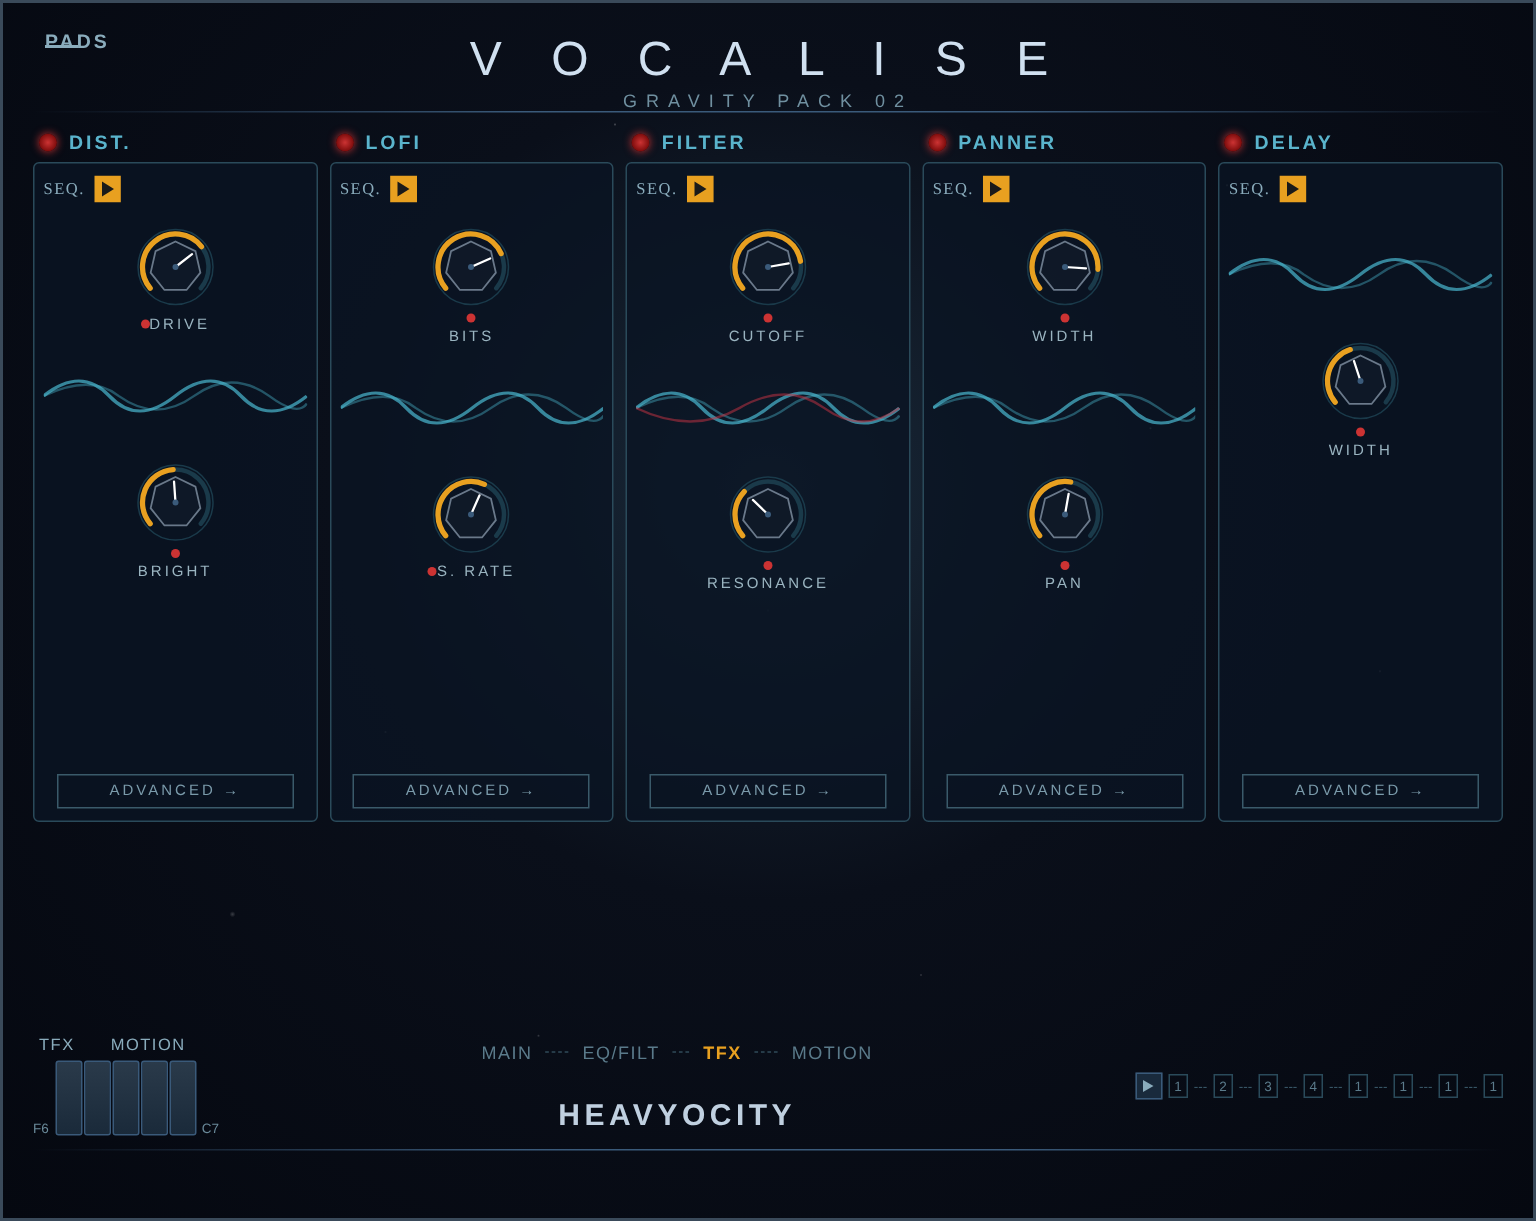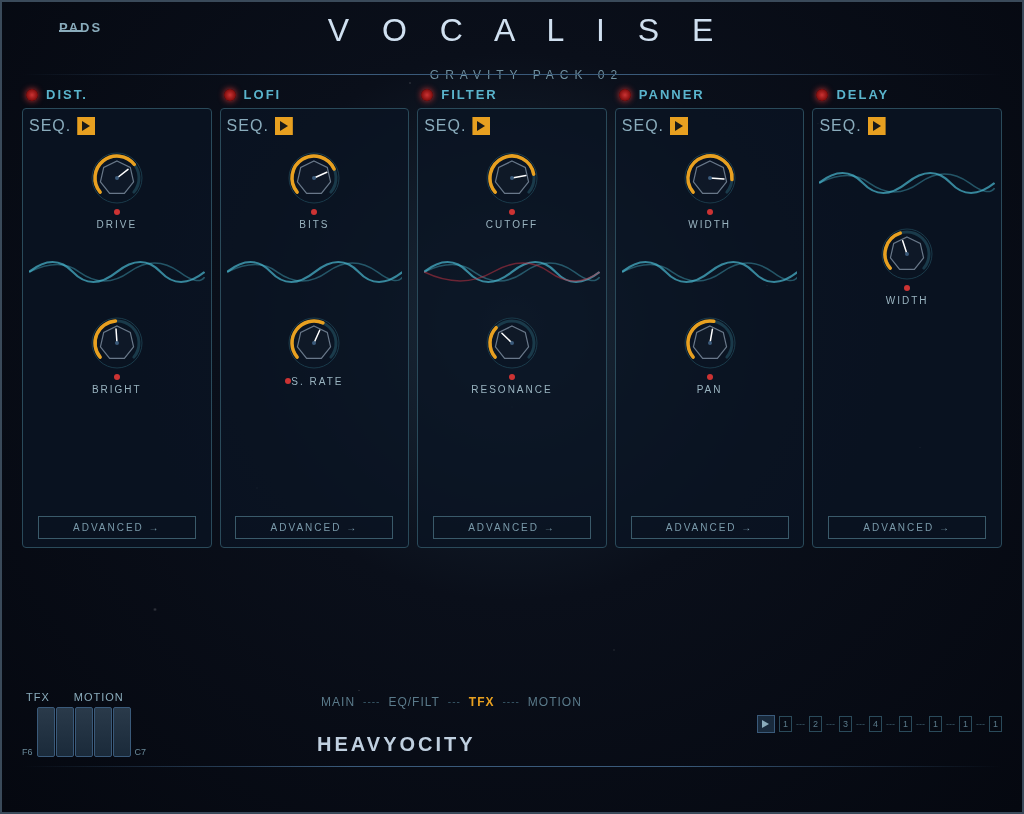--- a/index.html
+++ b/index.html
@@ -36,23 +36,22 @@
       pointer-events: none;
     }
     
     .header {
       position: absolute;
       top: 0; left: 0; right: 0;
       height: 80px;
       display: flex;
       flex-direction: column;
       align-items: center;
-      justify-content: space-between;
+      justify-content: center;
       padding-top: 10px;
-      margin-left: 29px;
     }
     .title-main {
       font-size: 32px;
       font-weight: 300;
       letter-spacing: 12px;
       color: #d0e0f0;
       text-transform: uppercase;
     }
     .title-sub {
       font-size: 12px;
@@ -140,22 +139,23 @@
     
     .seq-row {
       display: flex;
       align-items: center;
       gap: 6px;
       margin-bottom: 10px;
       width: 100%;
     }
     .seq-label {
       color: #8aacbc;
-      font-size: 16px;
+      font-size: 11px;
       letter-spacing: 1px;
+      font-family: Liberation Serif, serif;
     }
     .seq-btn {
       width: 18px;
       height: 18px;
       background: #e8a020;
       border: none;
       cursor: pointer;
       display: flex;
       align-items: center;
       justify-content: center;
@@ -335,21 +335,21 @@
     </div>
   <div class="knob-container">
     <div class="knob"><svg viewBox="0 0 58 58" xmlns="http://www.w3.org/2000/svg">
     <circle cx="29" cy="29" r="25" fill="rgba(10,20,35,0.6)" stroke="#1a3a4a" stroke-width="1"></circle>
     <path d="M 12.147022251382484 43.141327413103866 A 22 22 0 1 1 45.85297774861752 43.141327413103866" fill="none" stroke="#1a3a4a" stroke-width="3" stroke-linecap="round"></path>
     <path d="M 12.147022251382484 43.141327413103866 A 22 22 0 1 1 46.33623657934788 15.455447542835518" fill="none" stroke="#e8a020" stroke-width="3.5" stroke-linecap="round"></path>
     <polygon points="29,12 42.29113520195651,18.40067336840153 45.573774507091,32.78285587725735 36.37602356499849,44.316470754341125 21.623976435001513,44.316470754341125 12.426225492908998,32.78285587725735 15.708864798043491,18.400673368401534 " fill="rgba(15,25,40,0.9)" stroke="rgba(200,220,240,0.5)" stroke-width="1.2"></polygon>
     <line x1="29" y1="29" x2="40.03215055049411" y2="20.380739345440784" stroke="white" stroke-width="1.5" stroke-linecap="round"></line>
     <circle cx="29" cy="29" r="2" fill="#3a5a7a"></circle>
   </svg></div>
-    <div style="display:flex;flex-direction:column;align-items:center;justify-content:flex-end;">
+    <div style="display:flex;flex-direction:row;align-items:center;justify-content:flex-end;">
       <div class="knob-dot"></div>
       <span class="knob-label">DRIVE</span>
     </div>
   </div>
           <div class="waveform"><svg viewBox="0 0 140 60" xmlns="http://www.w3.org/2000/svg" preserveAspectRatio="none">
               <path d="M 0 30 Q 20 10 35 30 Q 50 50 70 30 Q 90 10 105 30 Q 120 50 140 30" fill="none" stroke="#4ab8d0" stroke-width="2" opacity="0.7"></path>
               <path d="M 0 30 Q 25 15 40 30 Q 60 48 80 30 Q 100 12 120 30 Q 135 44 140 35" fill="none" stroke="#4ab8d0" stroke-width="1.5" opacity="0.4"></path>
             </svg></div>
           <div class="knob-container">
     <div class="knob"><svg viewBox="0 0 58 58" xmlns="http://www.w3.org/2000/svg">
@@ -566,21 +566,21 @@
           <div style="width:18px;height:50px;background:linear-gradient(to bottom,#2a3a4a,#1a2a3a);border:1px solid #3a5a7a;border-radius:2px;"></div>
           <div style="width:18px;height:50px;background:linear-gradient(to bottom,#2a3a4a,#1a2a3a);border:1px solid #3a5a7a;border-radius:2px;"></div>
           <div style="width:18px;height:50px;background:linear-gradient(to bottom,#2a3a4a,#1a2a3a);border:1px solid #3a5a7a;border-radius:2px;"></div>
           <div style="width:18px;height:50px;background:linear-gradient(to bottom,#2a3a4a,#1a2a3a);border:1px solid #3a5a7a;border-radius:2px;"></div>
           <div style="width:18px;height:50px;background:linear-gradient(to bottom,#2a3a4a,#1a2a3a);border:1px solid #3a5a7a;border-radius:2px;"></div>
         </div>
         <span style="color:#6a8a9a;font-size:9px;margin-left:2px;align-self:flex-end;">C7</span>
       </div>
     </div>
 
-    <div style="display:flex;flex-direction:column;align-items:flex-start;gap:22px;">
+    <div style="display:flex;flex-direction:column;align-items:center;gap:22px;">
       <div class="nav-tabs">
         <span class="nav-tab">MAIN</span>
         <span class="nav-separator">----</span>
         <span class="nav-tab">EQ/FILT</span>
         <span class="nav-separator">---</span>
         <span class="nav-tab active">TFX</span>
         <span class="nav-separator">----</span>
         <span class="nav-tab">MOTION</span>
       </div>
       <div class="logo">HEAVYOCITY</div>

